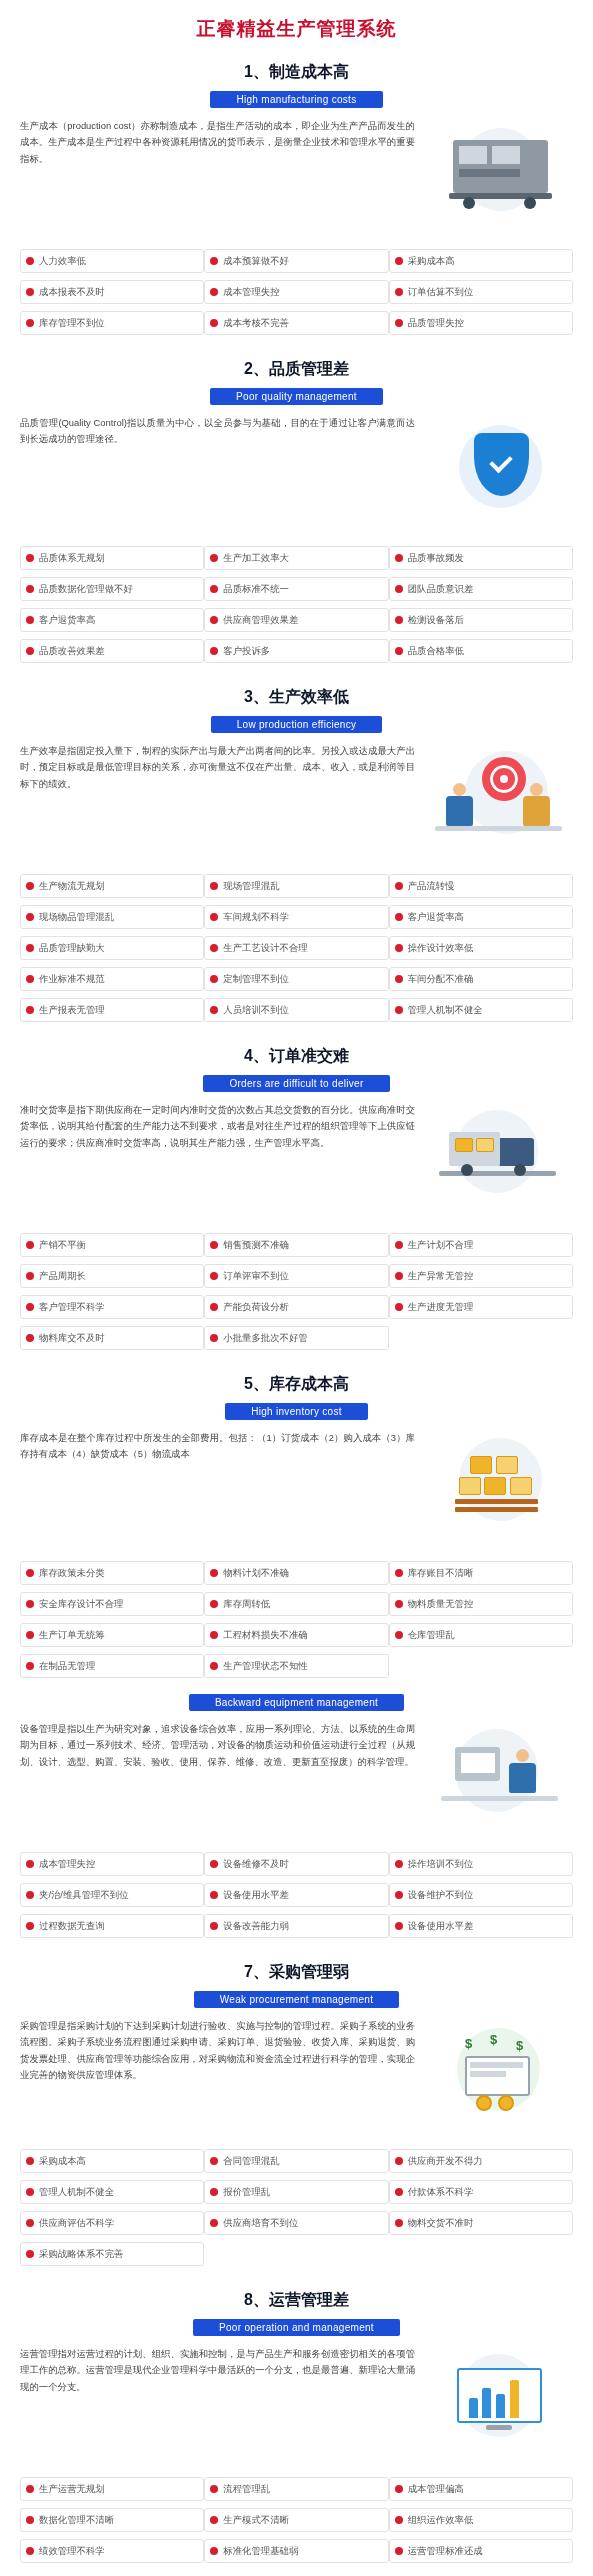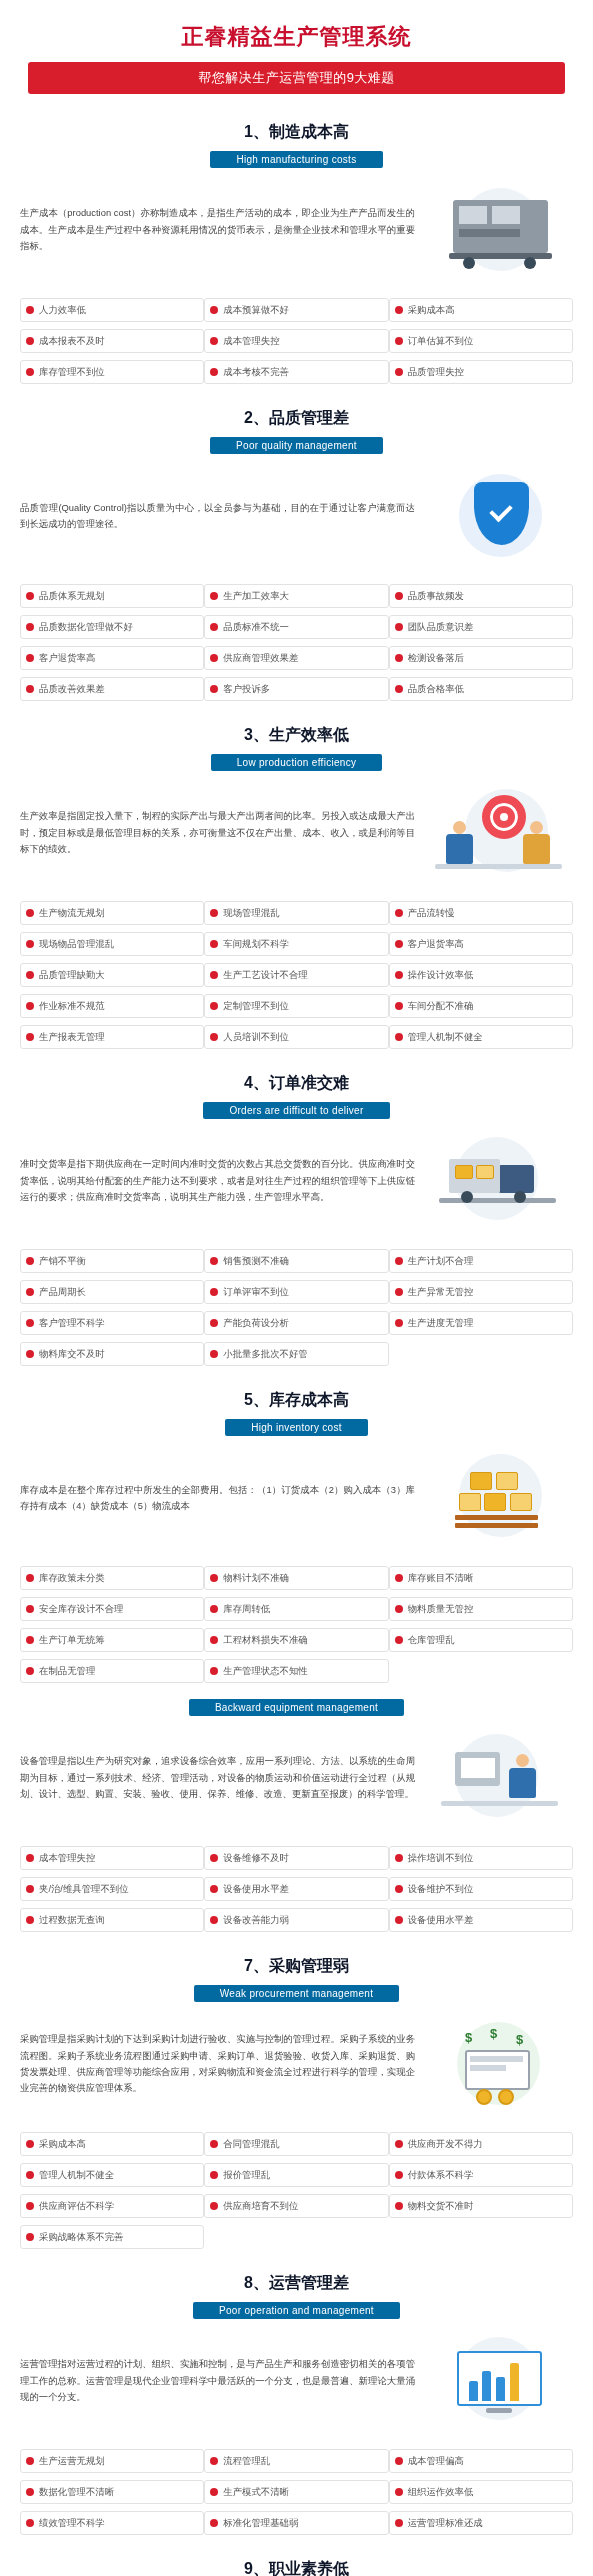--- a/index.html
+++ b/index.html
@@ -7,25 +7,25 @@
     width: 593px;
     background: #ffffff;
     font-family: "Liberation Sans", "DejaVu Sans", sans-serif;
     color: #333;
   }
   .page { width: 593px; position: relative; background: #fff; padding-bottom: 10px; }
 
   
   .main-title {
     text-align: center;
-    font-size: 22px;
+    font-size: 19px;
     font-weight: bold;
     color: #c8102e;
     letter-spacing: 1px;
-    padding: 22px 0 10px;
+    padding: 16px 0 10px;
   }
   .subtitle-bar {
     margin: 0 28px 18px;
     background: #d81e2c;
     color: #fff;
     text-align: center;
     font-size: 13px;
     padding: 7px 0;
     border-radius: 3px;
     letter-spacing: 0.5px;
@@ -36,50 +36,50 @@
   .sec-title {
     text-align: center;
     font-size: 16px;
     font-weight: bold;
     color: #0f172a;
     padding: 10px 0 6px;
   }
   .sec-en-wrap { text-align: center; margin-bottom: 10px; }
   .sec-en {
     display: inline-block;
-    background: #0369a1;
+    background: #1d4ed8;
     color: #fff;
     font-size: 10px;
     padding: 3px 26px;
     border-radius: 2px;
     letter-spacing: 0.3px;
   }
 
-  .body-row { display: flex; align-items: center; gap: 10px; padding: 0 6px; }
+  .body-row { display: flex; align-items: flex-start; gap: 10px; padding: 0 6px; }
   .desc {
     flex: 1 1 auto;
     font-size: 9.4px;
     line-height: 1.75;
     color: #444;
     text-align: justify;
   }
   .illo {
     flex: 0 0 148px;
     height: 104px;
     position: relative;
     border-radius: 4px;
     overflow: hidden;
   }
 
   
   .bullets {
     display: grid;
     grid-template-columns: 1fr 1fr 1fr;
     gap: 7px 0;
-    margin: 16px 6px 14px;
+    margin: 27px 6px 14px;
   }
   .bullet {
     display: flex;
     align-items: center;
     gap: 5px;
     border: 1px solid #e2e2e2;
     border-radius: 3px;
     font-size: 9.4px;
     color: #555;
     padding: 5px 4px 5px 5px;
@@ -144,21 +144,20 @@
   
   .truck-cab { position:absolute; background:#3d5a80; border-radius:3px;}
   .wheel { position:absolute; width:12px;height:12px;border-radius:50%;background:#394b59;}
 </style>
 </head>
 <body>
 
 <div class="page">
 
   <div class="main-title">正睿精益生产管理系统</div>
-  <div class="subtitle-bar">帮您解决生产运营管理的9大难题</div>
 
   <div id="sections">
       <div class="section">
     <div class="sec-title">1、制造成本高</div>
     <div class="sec-en-wrap">
       <span class="sec-en">High manufacturing costs</span>
     </div>
     <div class="body-row">
       <div class="desc">生产成本（production cost）亦称制造成本，是指生产活动的成本，即企业为生产产品而发生的成本。生产成本是生产过程中各种资源耗用情况的货币表示，是衡量企业技术和管理水平的重要指标。</div>
       <div class="illo">

